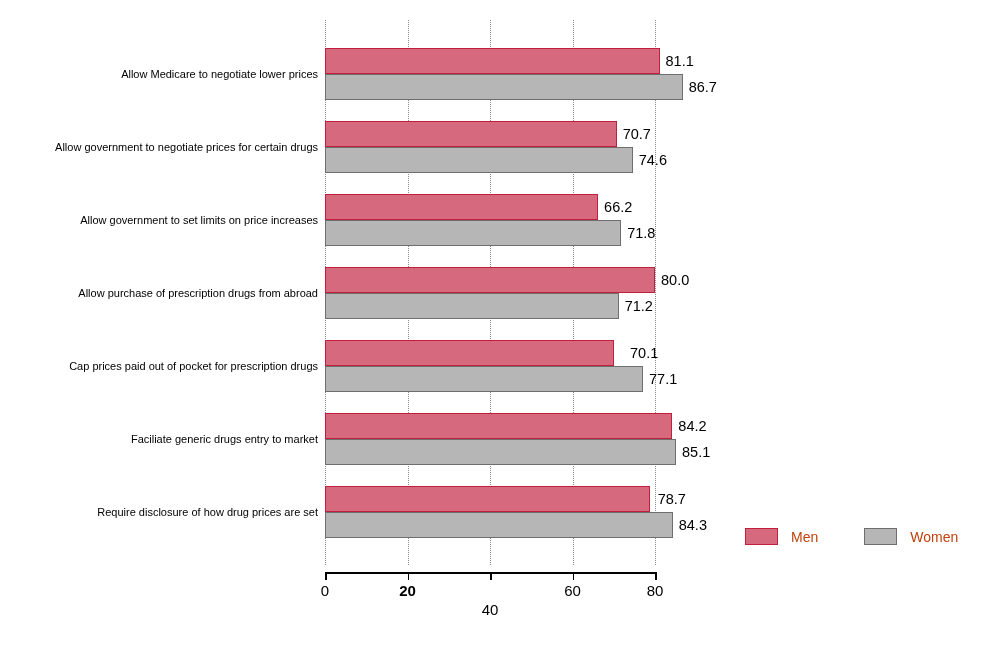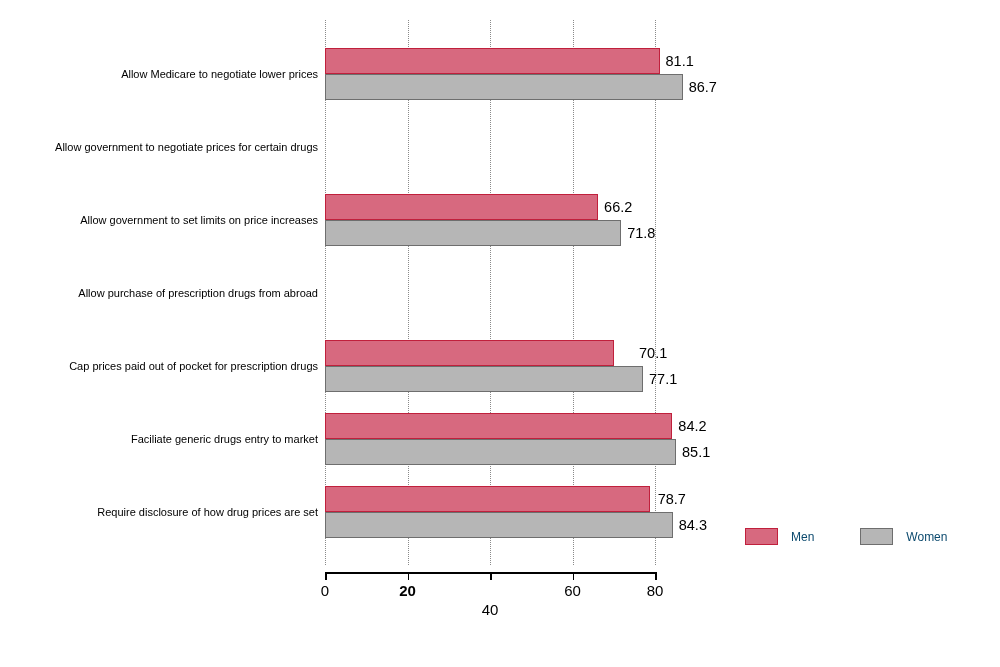--- a/index.html
+++ b/index.html
@@ -153,22 +153,22 @@
   }
   .legend-swatch.men {
     background: #d7697f;
     border: 1.6px solid #c0203c;
   }
   .legend-swatch.women {
     background: #b6b6b6;
     border: 1.4px solid #6e6e6e;
   }
   .legend-label {
-    font-size: 12px;
-    color: #0c4a6e;
+    font-size: 14px;
+    color: #c2410c;
     white-space: nowrap;
   }
 </style>
 </head>
 <body>
 
 <div id="chart-root">
 
   <div id="cat-labels">
       <div class="cat-label" style="top: 74px;">Allow Medicare to negotiate lower prices</div>
@@ -189,34 +189,54 @@
       <div class="bar-group" style="top: 28px;">
         <div class="bar-row men">
           <div class="bar men" style="width: 334.537px;"></div>
           <div class="bar-value" style="left: 334.537px;">81.1</div>
         </div>
         <div class="bar-row women">
           <div class="bar women" style="width: 357.637px;"></div>
           <div class="bar-value" style="left: 357.637px;">86.7</div>
         </div>
       </div>
+      <div class="bar-group" style="top: 101px;">
+        <div class="bar-row men">
+          <div class="bar men" style="width: 291.637px;"></div>
+          <div class="bar-value" style="left: 291.637px;">70.7</div>
+        </div>
+        <div class="bar-row women">
+          <div class="bar women" style="width: 307.725px;"></div>
+          <div class="bar-value" style="left: 307.725px;">74.6</div>
+        </div>
+      </div>
       <div class="bar-group" style="top: 174px;">
         <div class="bar-row men">
           <div class="bar men" style="width: 273.075px;"></div>
           <div class="bar-value" style="left: 273.075px;">66.2</div>
         </div>
         <div class="bar-row women">
           <div class="bar women" style="width: 296.175px;"></div>
           <div class="bar-value" style="left: 296.175px;">71.8</div>
         </div>
       </div>
+      <div class="bar-group" style="top: 247px;">
+        <div class="bar-row men">
+          <div class="bar men" style="width: 330px;"></div>
+          <div class="bar-value" style="left: 330px;">80.0</div>
+        </div>
+        <div class="bar-row women">
+          <div class="bar women" style="width: 293.7px;"></div>
+          <div class="bar-value" style="left: 293.7px;">71.2</div>
+        </div>
+      </div>
       <div class="bar-group" style="top: 320px;">
         <div class="bar-row men">
           <div class="bar men" style="width: 289.162px;"></div>
-          <div class="bar-value" style="left: 281px; padding-left: 33px;">70.1</div>
+          <div class="bar-value" style="left: 272px; padding-left: 33px;">70.1</div>
         </div>
         <div class="bar-row women">
           <div class="bar women" style="width: 318.037px;"></div>
           <div class="bar-value" style="left: 318.037px;">77.1</div>
         </div>
       </div>
       <div class="bar-group" style="top: 393px;">
         <div class="bar-row men">
           <div class="bar men" style="width: 347.325px;"></div>
           <div class="bar-value" style="left: 347.325px;">84.2</div>

